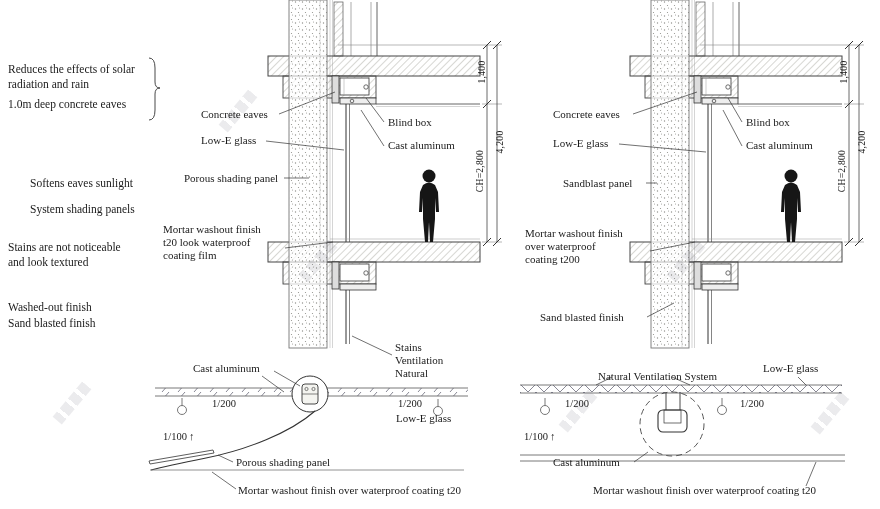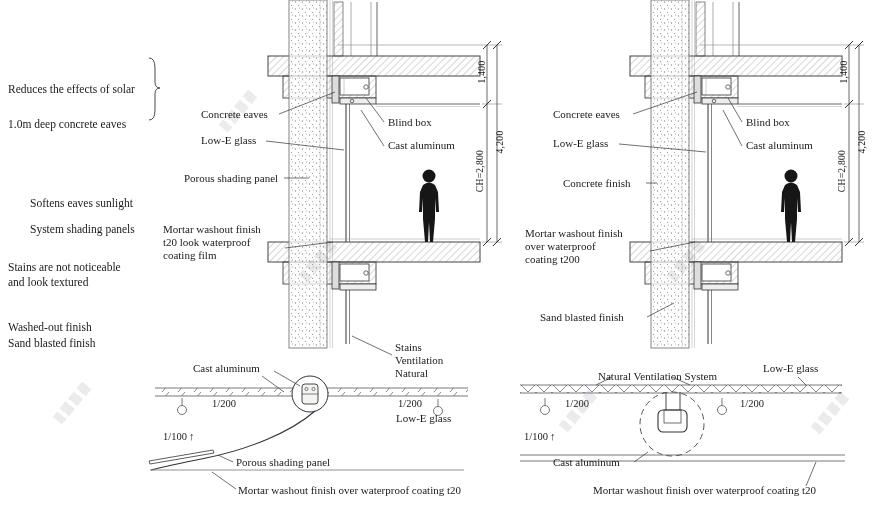--- a/index.html
+++ b/index.html
@@ -2,21 +2,21 @@
 <html><head>
 <meta charset="utf-8">
 <style>
   html,body{margin:0;padding:0;background:#fff;}
   .canvas{
     position:relative;width:880px;height:509px;background:#ffffff;overflow:hidden;
     font-family:"Liberation Serif", serif;color:#1a1a1a;
   }
   .canvas svg{position:absolute;left:0;top:0;}
   .lbl{position:absolute;font-size:11px;line-height:13px;white-space:nowrap;}
-  .ann{position:absolute;font-size:11.5px;line-height:15px;white-space:nowrap;margin-top:20px;}
+  .ann{position:absolute;font-size:11.5px;line-height:15px;white-space:nowrap;}
   .blk span{display:block;}
   .dim{
     position:absolute;width:64px;text-align:center;font-size:9.5px;
     transform:rotate(-90deg);white-space:nowrap;letter-spacing:.3px;
   }
   .scale{position:absolute;font-size:10.5px;white-space:nowrap;}
   .arrow{font-size:11px;margin-left:2px;}
   .wm{
     position:absolute;width:12px;height:46px;opacity:.13;transform:rotate(40deg);
     background:repeating-linear-gradient(180deg,#667 0 9px,transparent 9px 13px);
@@ -167,20 +167,21 @@
 
   <div class="wm" style="left:232px;top:88px"></div>
   <div class="wm" style="left:312px;top:238px"></div>
   <div class="wm" style="left:680px;top:238px"></div>
   <div class="wm" style="left:572px;top:388px"></div>
   <div class="wm" style="left:824px;top:390px"></div>
   <div class="wm" style="left:66px;top:380px"></div>
 
   <div class="ann blk" style="left:8px;top:62px">
     <span>Reduces the effects of solar</span>
+    <span>radiation and rain</span>
   </div>
   <div class="ann" style="left:8px;top:97px">1.0m deep concrete eaves</div>
   <div class="ann" style="left:30px;top:176px">Softens eaves sunlight</div>
   <div class="ann" style="left:30px;top:202px">System shading panels</div>
   <div class="ann blk" style="left:8px;top:240px">
     <span>Stains are not noticeable</span>
     <span>and look textured</span>
   </div>
   <div class="ann" style="left:8px;top:300px">Washed-out finish</div>
   <div class="ann" style="left:8px;top:316px">Sand blasted finish</div>
@@ -196,21 +197,21 @@
     <span>coating film</span>
   </div>
   <div class="dim" style="left:450px;top:67px">1,400</div>
   <div class="dim" style="left:468px;top:137px">4,200</div>
   <div class="dim" style="left:448px;top:166px">CH=2,800</div>
 
   <div class="lbl" style="left:553px;top:108px">Concrete eaves</div>
   <div class="lbl" style="left:553px;top:137px">Low-E glass</div>
   <div class="lbl" style="left:746px;top:116px">Blind box</div>
   <div class="lbl" style="left:746px;top:139px">Cast aluminum</div>
-  <div class="lbl" style="left:563px;top:177px">Concrete finish</div>
+  <div class="lbl" style="left:563px;top:177px">Sandblast panel</div>
   <div class="lbl blk" style="left:525px;top:227px">
     <span>Mortar washout finish</span>
     <span>over waterproof</span>
     <span>coating t200</span>
   </div>
   <div class="lbl" style="left:540px;top:311px">Sand blasted finish</div>
   <div class="dim" style="left:812px;top:67px">1,400</div>
   <div class="dim" style="left:830px;top:137px">4,200</div>
   <div class="dim" style="left:810px;top:166px">CH=2,800</div>
 

